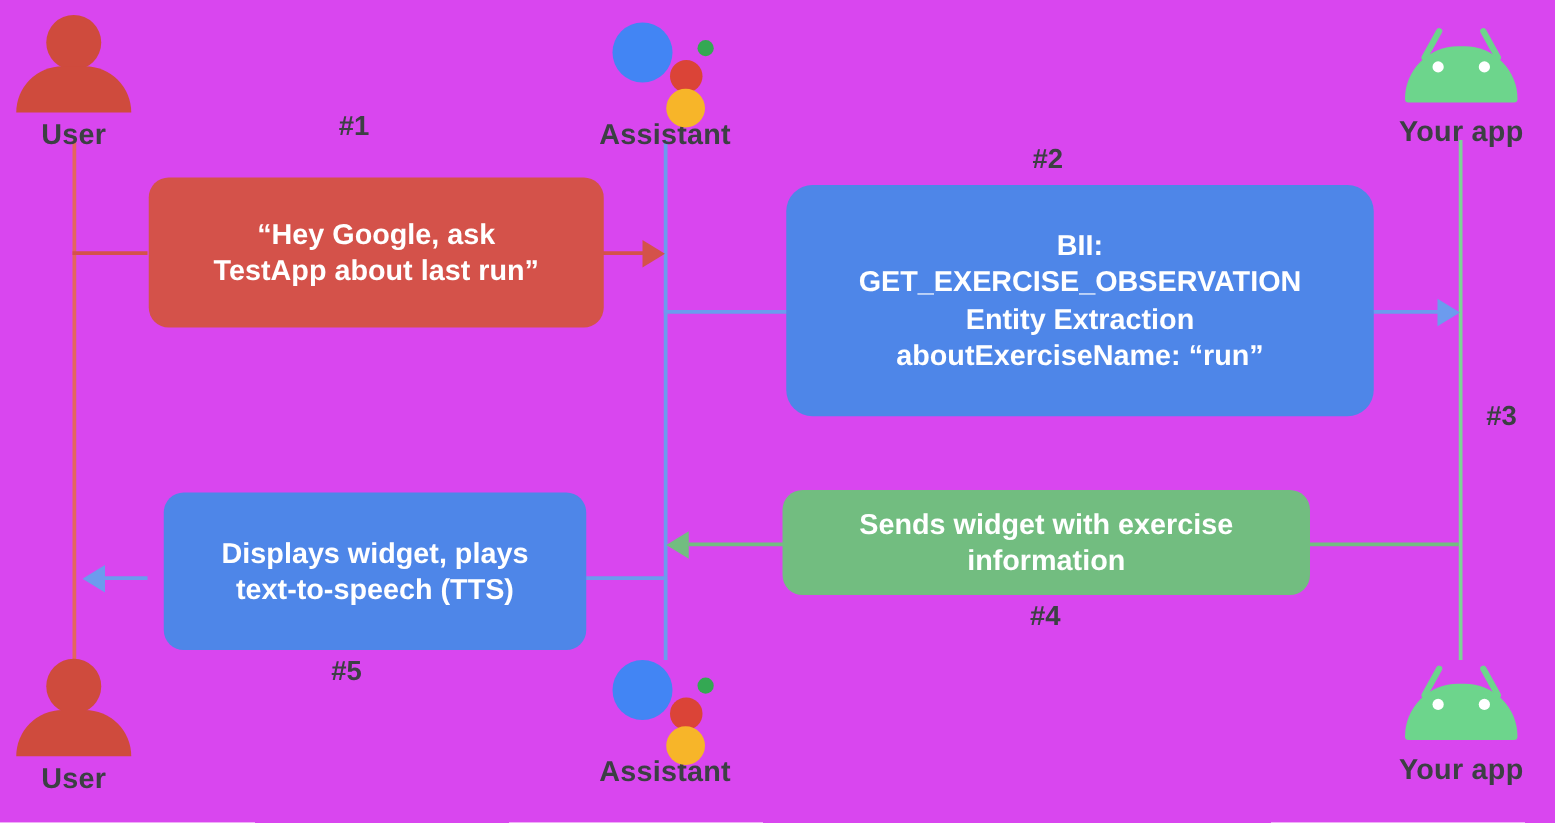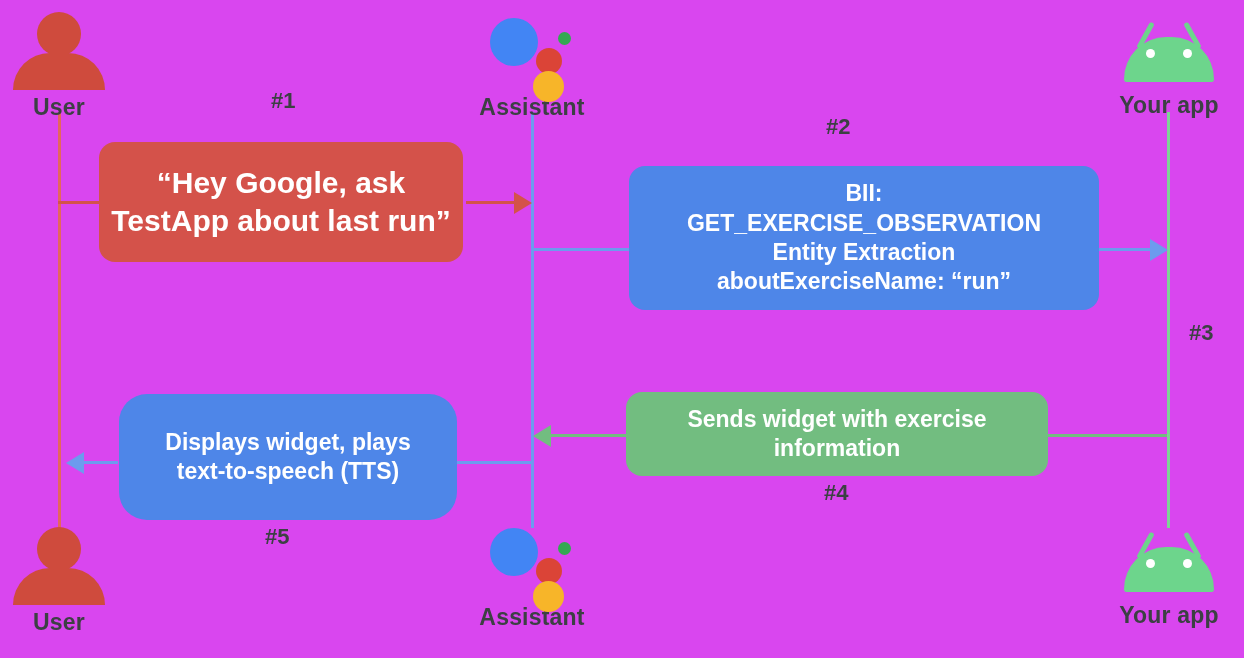--- a/index.html
+++ b/index.html
@@ -215,30 +215,30 @@
         <span class="eye left"></span>
         <span class="eye right"></span>
     </div>
     <div class="actor-label">Your app</div>
   </div>
 
   <div class="step" style="left:271px; top:88px;">#1</div>
   <div class="hline red" style="left:58px; top:201px; width:60px;"></div>
   <div class="hline red" style="left:466px; top:201px; width:50px;"></div>
   <div class="arrowhead right red" style="left:514px; top:192px;"></div>
-  <div class="msgbox red" style="left:99px; top:142px; width:364px; height:120px; font-size:30px;">
+  <div class="msgbox red" style="left:119px; top:142px; width:364px; height:120px; font-size:23px;">
     <span class="txt">“Hey Google, ask
 TestApp about last run”</span>
   </div>
 
   <div class="step" style="left:826px; top:114px;">#2</div>
   <div class="hline blue" style="left:531px; top:248px; width:101px;"></div>
   <div class="hline blue" style="left:1098px; top:248px; width:54px;"></div>
   <div class="arrowhead right blue" style="left:1150px; top:239px;"></div>
-  <div class="msgbox blue" style="left:629px; top:166px; width:470px; height:144px; font-size:23px;">
+  <div class="msgbox blue" style="left:629px; top:148px; width:470px; height:185px; font-size:23px;border-radius:21px;">
     <span class="txt">BII:
 GET_EXERCISE_OBSERVATION
 Entity Extraction
 aboutExerciseName: “run”</span>
   </div>
 
   <div class="step" style="left:1189px; top:320px;">#3</div>
 
   <div class="step" style="left:824px; top:480px;">#4</div>
   <div class="hline green" style="left:1046px; top:434px; width:121px;"></div>
@@ -246,21 +246,21 @@
   <div class="arrowhead left green" style="left:533px; top:425px;"></div>
   <div class="msgbox green" style="left:626px; top:392px; width:422px; height:84px; font-size:23px;">
     <span class="txt">Sends widget with exercise
 information</span>
   </div>
 
   <div class="step" style="left:265px; top:524px;">#5</div>
   <div class="hline blue" style="left:455px; top:461px; width:78px;"></div>
   <div class="hline blue" style="left:84px; top:461px; width:34px;"></div>
   <div class="arrowhead left blue" style="left:66px; top:452px;"></div>
-  <div class="msgbox blue" style="left:119px; top:394px; width:338px; height:126px; font-size:23px;border-radius:28px;">
+  <div class="msgbox blue" style="left:131px; top:394px; width:338px; height:126px; font-size:23px;">
     <span class="txt">Displays widget, plays
 text-to-speech (TTS)</span>
   </div>
 
   <div class="actor" style="left:-16px; top:527px;">
     <div class="person-icon">
       <span class="head"></span>
         <span class="body"></span>
     </div>
     <div class="actor-label">User</div>

